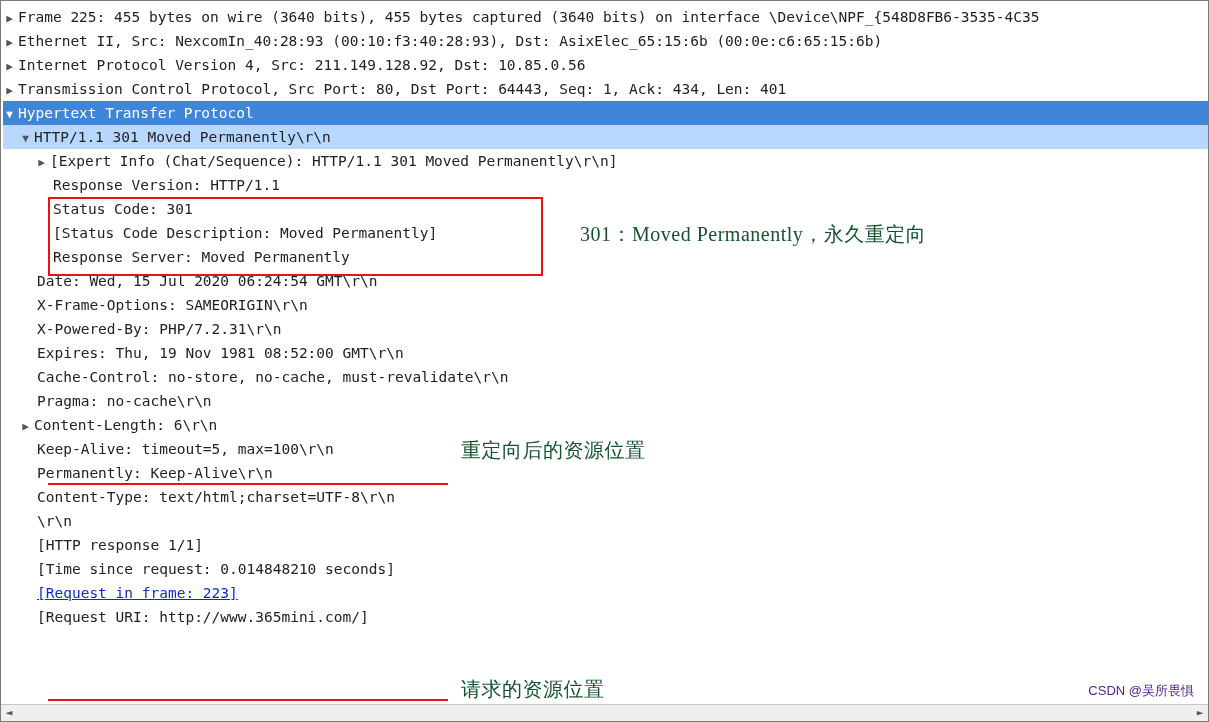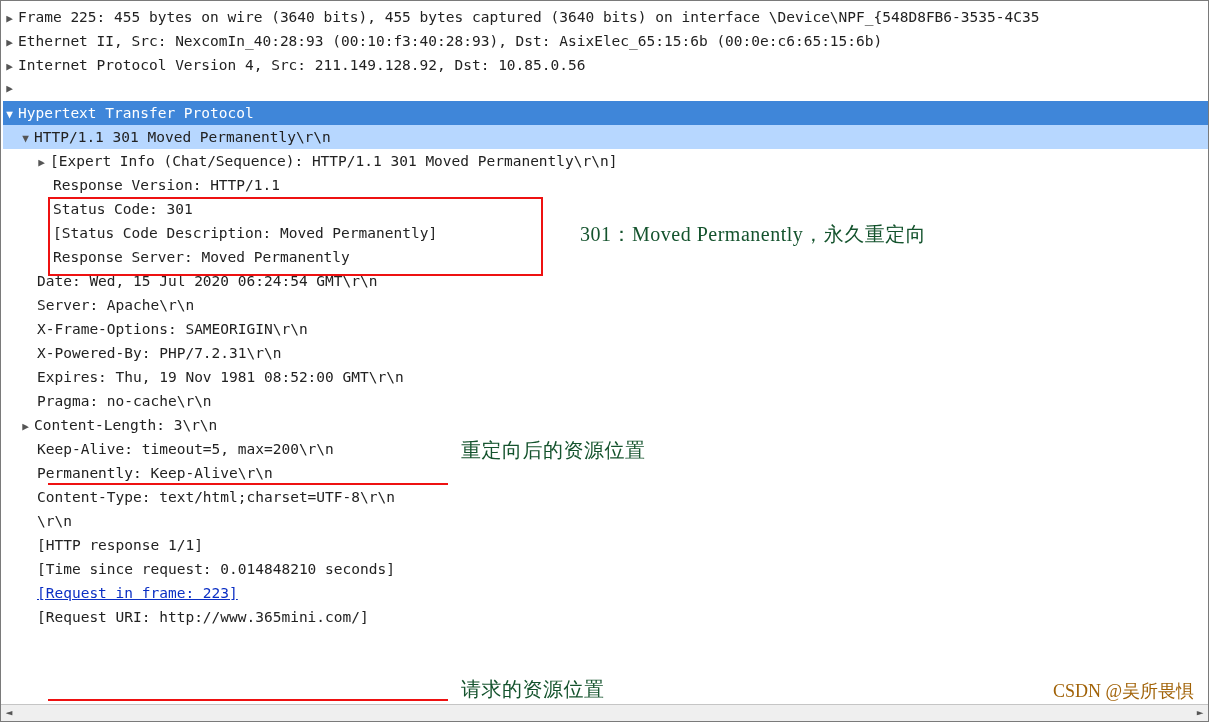--- a/index.html
+++ b/index.html
@@ -51,21 +51,21 @@
   
   .hscroll {
     position:absolute; left:0; right:0; bottom:0;
     height:17px; background:#efefef;
     border-top:1px solid #c5c5c5;
     display:flex; align-items:center; justify-content:space-between;
   }
   .hscroll .btn { width:16px; height:15px; display:flex; align-items:center; justify-content:center; color:#555; font-size:11px; cursor:pointer;}
   .watermark {
     position:absolute; right:14px; bottom:18px;
-    color:#a16207; font-family:Liberation Serif, serif; font-size:18px;
+    color:#4c1d95; font-family:Liberation Sans, sans-serif; font-size:13px;
     pointer-events:none;
   }
 </style>
 </head>
 <body>
 
 <div class="tree">
 
   <div class="row">
     <span class="tw">▶</span>
@@ -77,20 +77,21 @@
     <span class="txt">Ethernet II, Src: NexcomIn_40:28:93 (00:10:f3:40:28:93), Dst: AsixElec_65:15:6b (00:0e:c6:65:15:6b)</span>
   </div>
 
   <div class="row">
     <span class="tw">▶</span>
     <span class="txt">Internet Protocol Version 4, Src: 211.149.128.92, Dst: 10.85.0.56</span>
   </div>
 
   <div class="row">
     <span class="tw">▶</span>
+    <span class="txt">Transmission Control Protocol, Src Port: 80, Dst Port: 64443, Seq: 1, Ack: 434, Len: 401</span>
   </div>
 
   <div class="row sel1 fullrow">
     <span class="tw" style="color:#fff">▼</span>
     <span class="txt">Hypertext Transfer Protocol</span>
   </div>
 
   <div class="row sel2 fullrow">
     <span class="ind empty">.</span>
     <span class="tw">▼</span>
@@ -131,62 +132,62 @@
       <span class="ind empty">.</span>
     <span class="txt">Response Server: Moved Permanently</span>
   </div>
 
   <div class="row">
     <span class="ind empty">.</span>
       <span class="ind empty">.</span>
     <span class="txt">Date: Wed, 15 Jul 2020 06:24:54 GMT\r\n</span>
   </div>
 
-  <div class="row">
-    <span class="ind empty">.</span>
-      <span class="ind empty">.</span>
-    <span class="txt">Server: Apache\r\n</span>
-  </div>
 
   <div class="row">
     <span class="ind empty">.</span>
       <span class="ind empty">.</span>
     <span class="txt">X-Frame-Options: SAMEORIGIN\r\n</span>
   </div>
 
   <div class="row">
     <span class="ind empty">.</span>
       <span class="ind empty">.</span>
     <span class="txt">X-Powered-By: PHP/7.2.31\r\n</span>
   </div>
 
   <div class="row">
     <span class="ind empty">.</span>
       <span class="ind empty">.</span>
     <span class="txt">Expires: Thu, 19 Nov 1981 08:52:00 GMT\r\n</span>
   </div>
 
+  <div class="row">
+    <span class="ind empty">.</span>
+      <span class="ind empty">.</span>
+    <span class="txt">Cache-Control: no-store, no-cache, must-revalidate\r\n</span>
+  </div>
 
   <div class="row">
     <span class="ind empty">.</span>
       <span class="ind empty">.</span>
     <span class="txt">Pragma: no-cache\r\n</span>
   </div>
 
 
   <div class="row">
     <span class="ind empty">.</span>
     <span class="tw">▶</span>
-    <span class="txt">Content-Length: 3\r\n</span>
-  </div>
-
-  <div class="row">
-    <span class="ind empty">.</span>
-      <span class="ind empty">.</span>
-    <span class="txt">Keep-Alive: timeout=5, max=200\r\n</span>
+    <span class="txt">Content-Length: 6\r\n</span>
+  </div>
+
+  <div class="row">
+    <span class="ind empty">.</span>
+      <span class="ind empty">.</span>
+    <span class="txt">Keep-Alive: timeout=5, max=100\r\n</span>
   </div>
 
   <div class="row">
     <span class="ind empty">.</span>
       <span class="ind empty">.</span>
     <span class="txt">Permanently: Keep-Alive\r\n</span>
   </div>
 
   <div class="row">
     <span class="ind empty">.</span>

